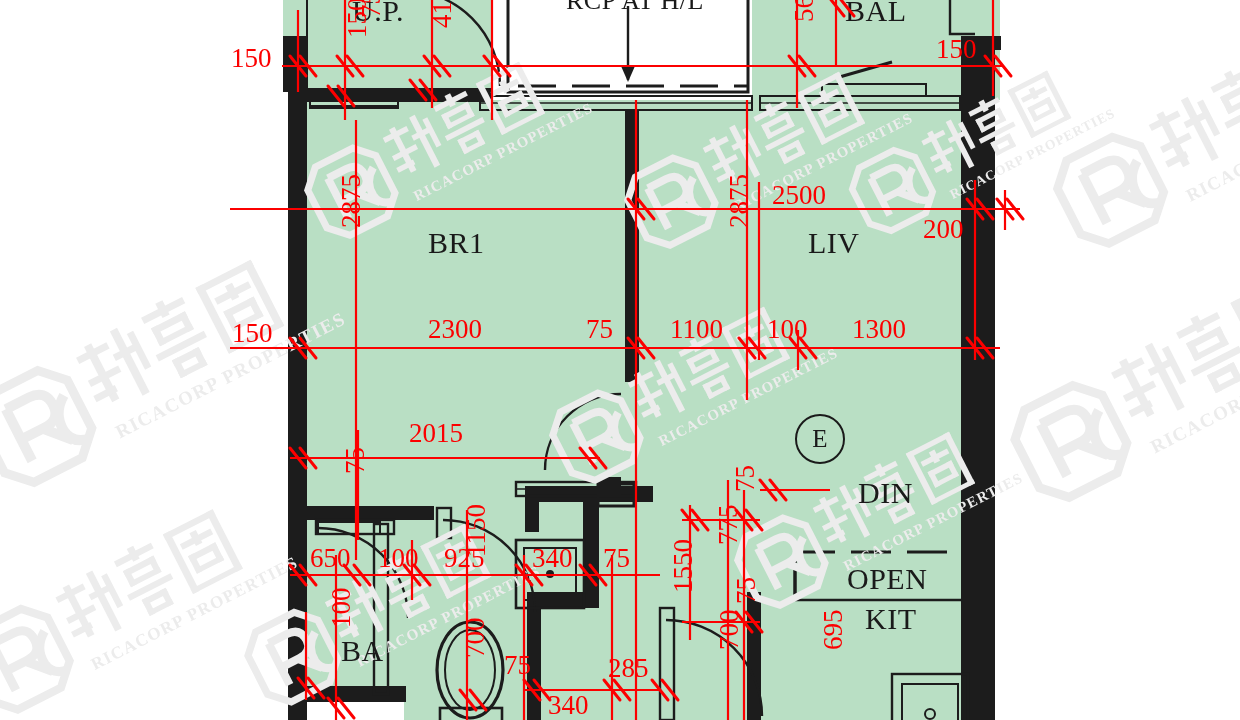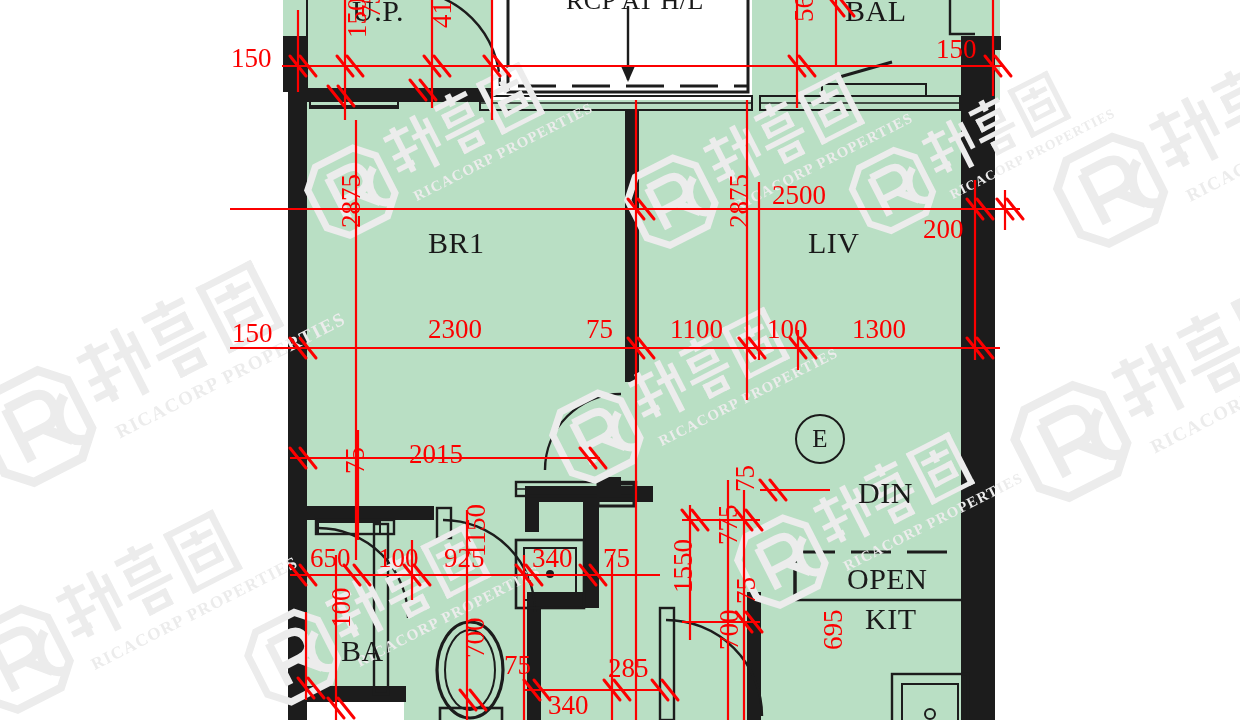--- a/index.html
+++ b/index.html
@@ -331,21 +331,21 @@
     <div class="dt v" style="left:338px;top:228px;">2875</div>
     <div class="dt v" style="left:726px;top:228px;">2875</div>
 
     <div class="dt" style="left:232px;top:320px;">150</div>
     <div class="dt" style="left:428px;top:316px;">2300</div>
     <div class="dt" style="left:586px;top:316px;">75</div>
     <div class="dt" style="left:670px;top:316px;">1100</div>
     <div class="dt" style="left:767px;top:316px;">100</div>
     <div class="dt" style="left:852px;top:316px;">1300</div>
 
-    <div class="dt" style="left:409px;top:420px;margin-top:21px;">2015</div>
+    <div class="dt" style="left:409px;top:420px;">2015</div>
     <div class="dt v" style="left:342px;top:474px;">75</div>
     <div class="dt v" style="left:732px;top:492px;">75</div>
     <div class="dt v" style="left:715px;top:545px;">775</div>
 
     <div class="dt" style="left:310px;top:545px;">650</div>
     <div class="dt" style="left:378px;top:545px;">100</div>
     <div class="dt" style="left:444px;top:545px;font-family:Liberation Serif, serif;">925</div>
     <div class="dt" style="left:532px;top:545px;">340</div>
     <div class="dt" style="left:603px;top:545px;">75</div>
 

